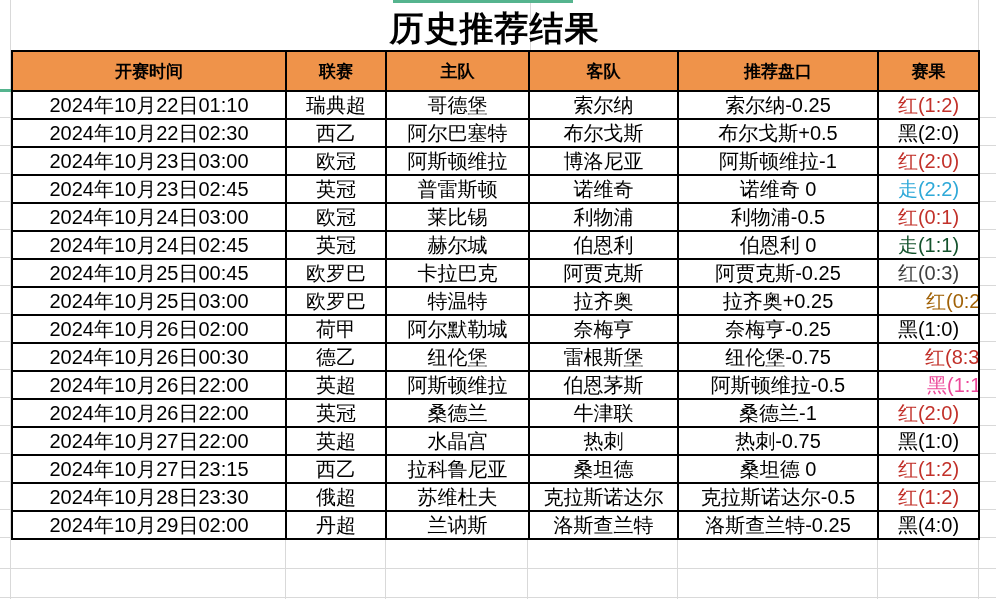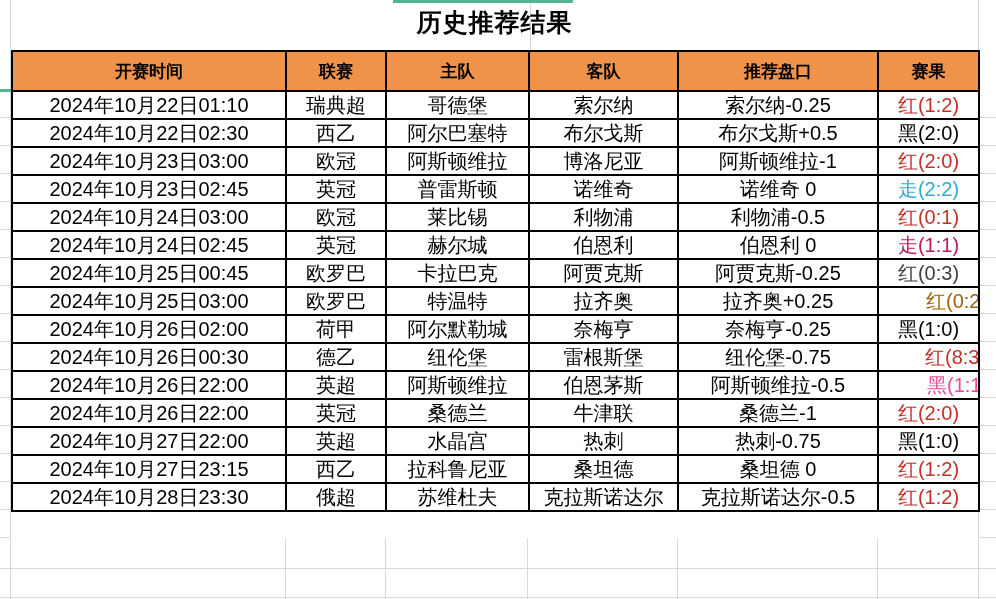--- a/index.html
+++ b/index.html
@@ -20,21 +20,21 @@
     position:absolute;top:90px;height:449px;
     background:repeating-linear-gradient(to bottom,transparent 0 27px,var(--grid,#d9d9d9) 27px 28px);
   }
   
   .accent-top{position:absolute;left:393px;top:0;width:180px;height:3px;background:var(--accent_green,#55b48e);}
   .accent-left{position:absolute;left:0;top:89px;width:11px;height:3px;background:var(--accent_green,#55b48e);}
   
   .title{
     position:absolute;left:11px;top:6px;width:967px;
     text-align:center;
-    font-size:25px;font-weight:700;color:#000;
+    font-size:34px;font-weight:700;color:#000;
     letter-spacing:1px;
   }
   
   table.results{
     position:absolute;left:11px;top:50px;
     width:967px;
     border-collapse:collapse;
     table-layout:fixed;
     background:#fff;
   }
@@ -142,21 +142,21 @@
       <td>利物浦</td>
       <td>利物浦-0.5</td>
       <td style="color: rgb(194, 49, 42);">红(0:1)</td>
     </tr>
         <tr>
       <td>2024年10月24日02:45</td>
       <td>英冠</td>
       <td>赫尔城</td>
       <td>伯恩利</td>
       <td>伯恩利 0</td>
-      <td style="color: #be185d;">走(1:1)</td>
+      <td style="color: #14532d;">走(1:1)</td>
     </tr>
         <tr>
       <td>2024年10月25日00:45</td>
       <td>欧罗巴</td>
       <td>卡拉巴克</td>
       <td>阿贾克斯</td>
       <td>阿贾克斯-0.25</td>
       <td style="color: #404040;">红(0:3)</td>
     </tr>
         <tr>
@@ -216,16 +216,24 @@
       <td style="color: rgb(194, 49, 42);">红(1:2)</td>
     </tr>
         <tr>
       <td>2024年10月28日23:30</td>
       <td>俄超</td>
       <td>苏维杜夫</td>
       <td>克拉斯诺达尔</td>
       <td>克拉斯诺达尔-0.5</td>
       <td style="color: rgb(194, 49, 42);">红(1:2)</td>
     </tr>
+        <tr>
+      <td>2024年10月29日02:00</td>
+      <td>丹超</td>
+      <td>兰讷斯</td>
+      <td>洛斯查兰特</td>
+      <td>洛斯查兰特-0.25</td>
+      <td style="color: rgb(0, 0, 0);">黑(4:0)</td>
+    </tr>
       </tbody>
   </table>
 
 </div>
 
 </body></html>

